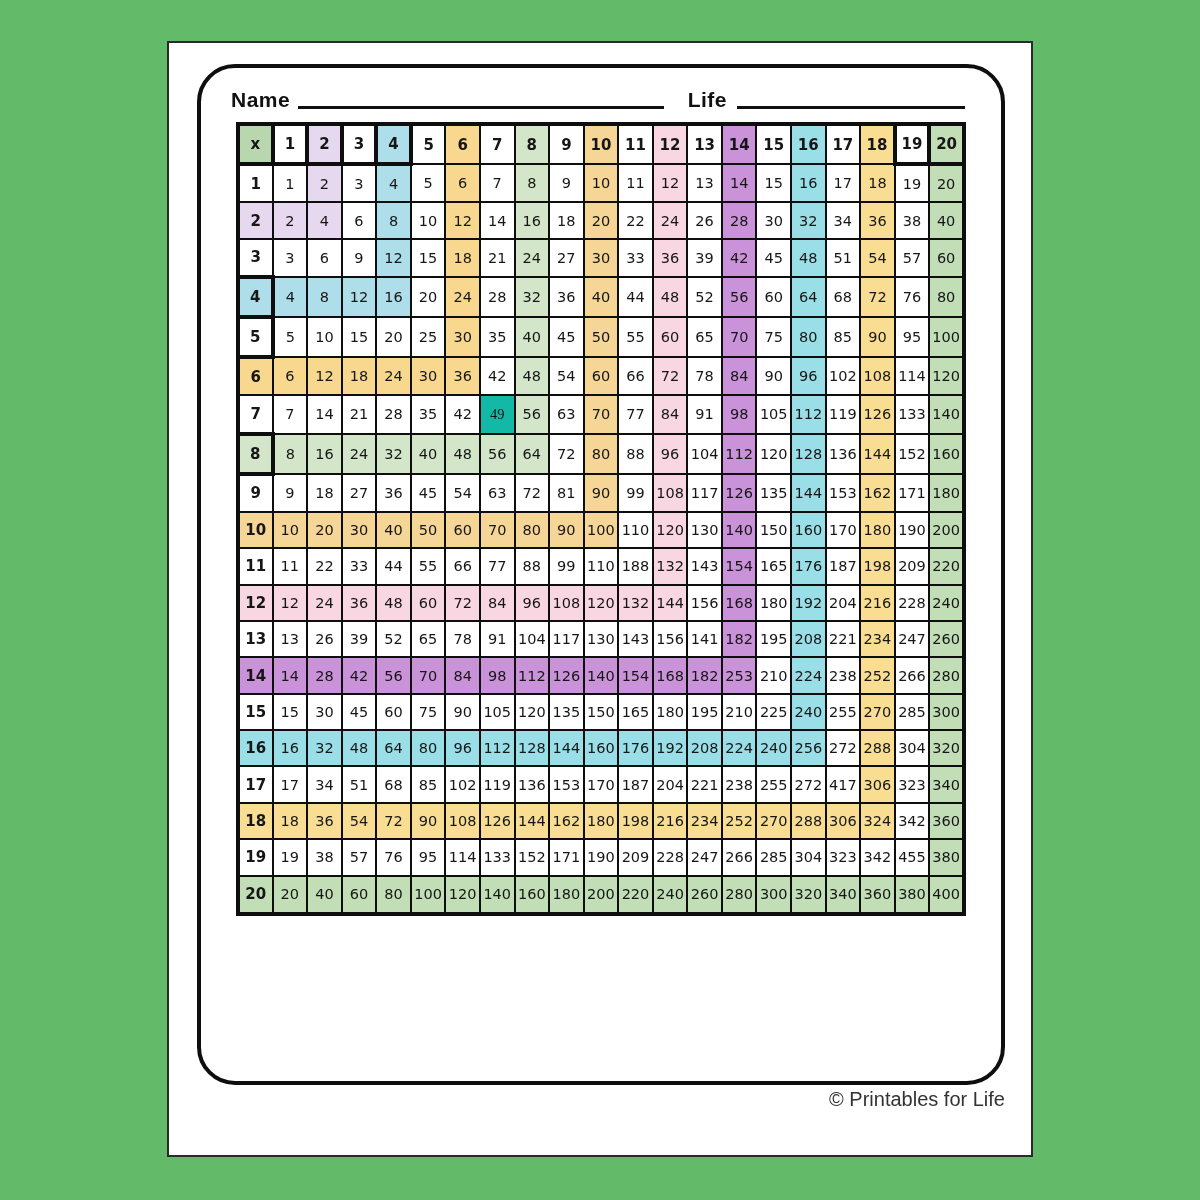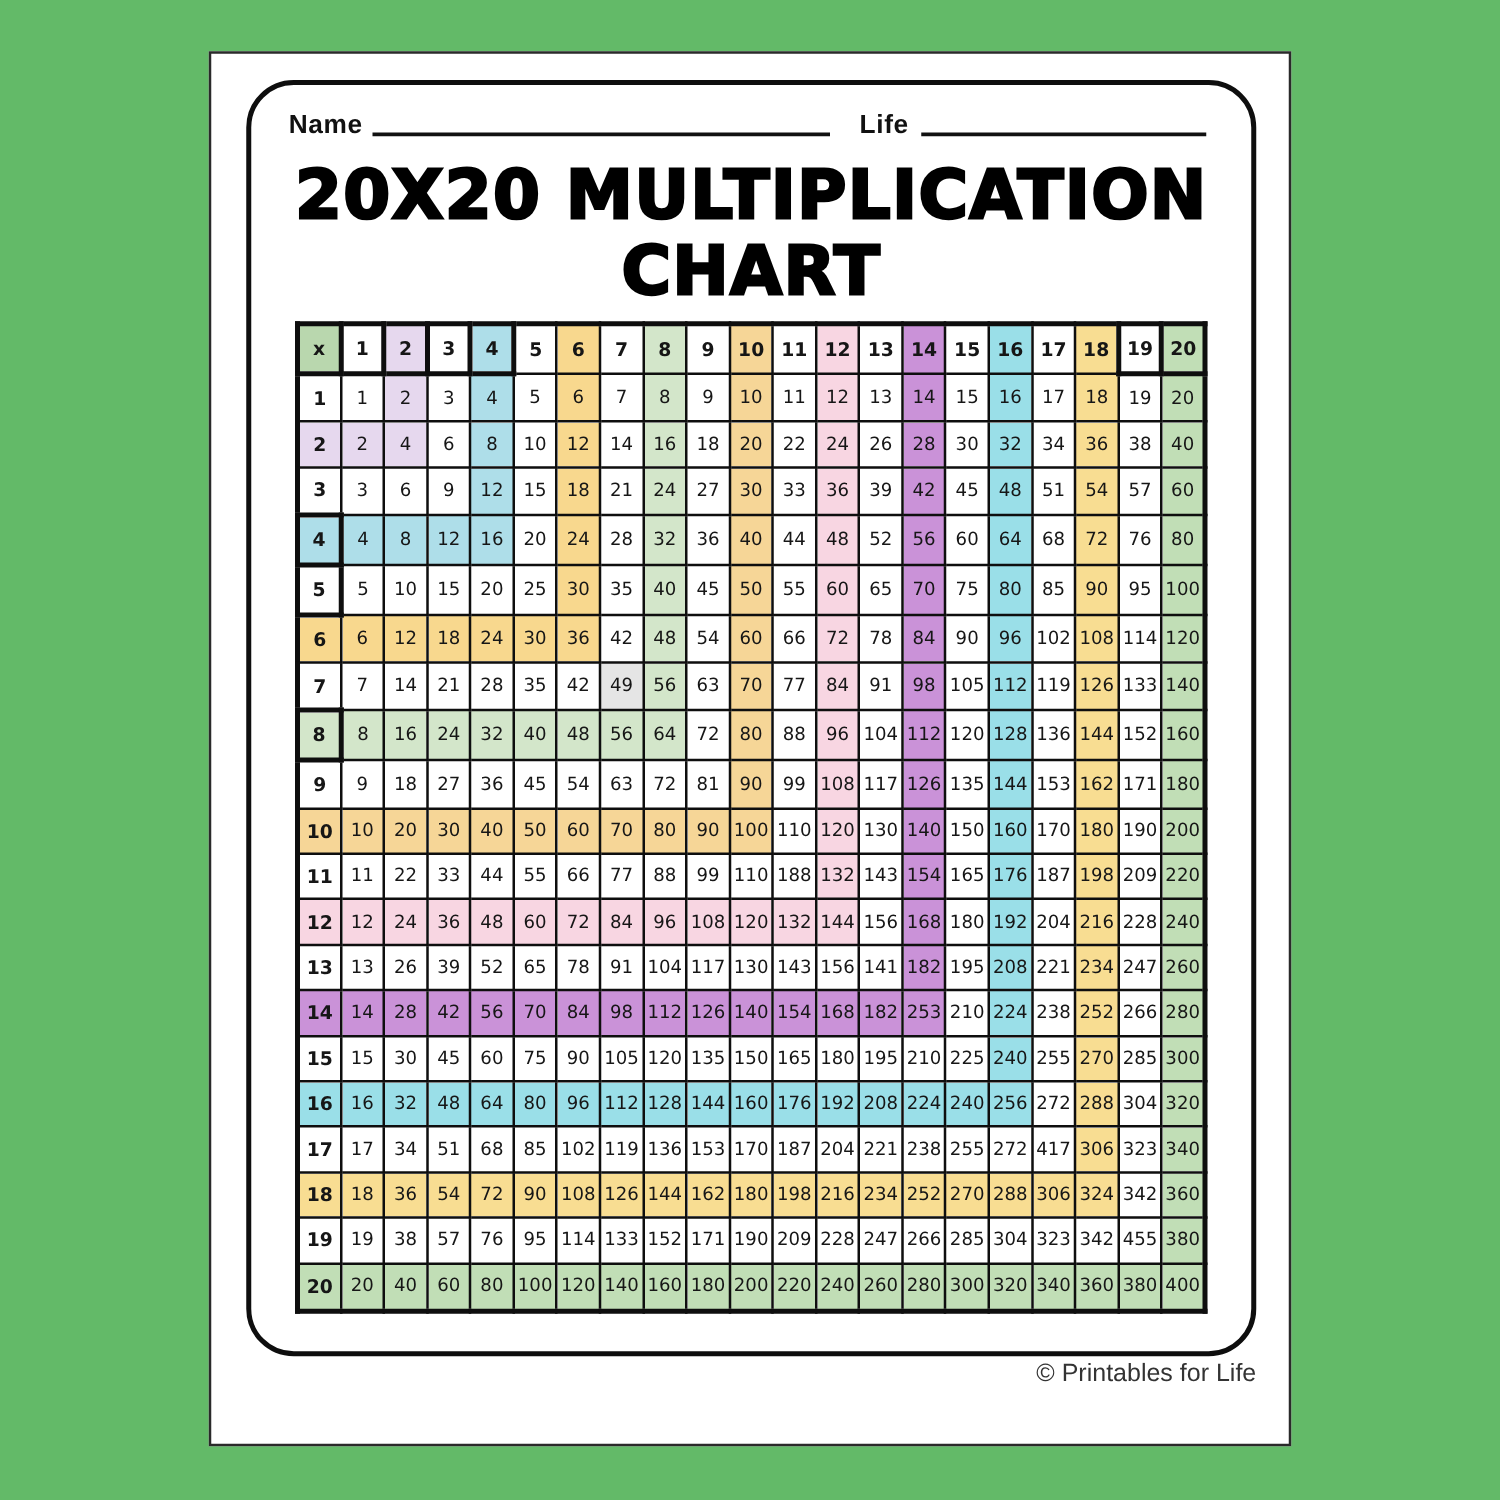--- a/index.html
+++ b/index.html
@@ -30,21 +30,20 @@
 <body>
 
 <div class="sheet">
   <div class="frame">
     <div class="name-row">
       <span>Name</span>
       <span class="n-line"></span>
       <span>Life</span>
       <span class="d-line"></span>
     </div>
-    <div class="title">20X20 MULTIPLICATION CHART</div>
     <table class="mult">
       <tbody id="grid">
           <tr>
             <th class="thick" style="background: rgb(185, 215, 174);">x</th>
             <th class="thick" style="background: rgb(255, 255, 255);">1</th>
             <th class="thick" style="background: rgb(230, 216, 238);">2</th>
             <th class="thick" style="background: rgb(255, 255, 255);">3</th>
             <th class="thick" style="background: rgb(174, 222, 233);">4</th>
             <th style="background: rgb(255, 255, 255);">5</th>
             <th style="background: rgb(248, 216, 142);">6</th>
@@ -202,21 +201,21 @@
             <td style="background: rgb(193, 222, 182);">120</td>
           </tr>
           <tr>
             <th style="background: rgb(255, 255, 255);">7</th>
             <td style="background: rgb(255, 255, 255);">7</td>
             <td style="background: rgb(255, 255, 255);">14</td>
             <td style="background: rgb(255, 255, 255);">21</td>
             <td style="background: rgb(255, 255, 255);">28</td>
             <td style="background: rgb(255, 255, 255);">35</td>
             <td style="background: rgb(255, 255, 255);">42</td>
-            <td style="background: #e5e5e5;">49</td>
+            <td style="background: #14b8a6; font-family: Liberation Serif, serif;">49</td>
             <td style="background: rgb(211, 230, 202);">56</td>
             <td style="background: rgb(255, 255, 255);">63</td>
             <td style="background: rgb(246, 214, 151);">70</td>
             <td style="background: rgb(255, 255, 255);">77</td>
             <td style="background: rgb(248, 214, 226);">84</td>
             <td style="background: rgb(255, 255, 255);">91</td>
             <td style="background: rgb(202, 146, 216);">98</td>
             <td style="background: rgb(255, 255, 255);">105</td>
             <td style="background: rgb(154, 223, 232);">112</td>
             <td style="background: rgb(255, 255, 255);">119</td>

